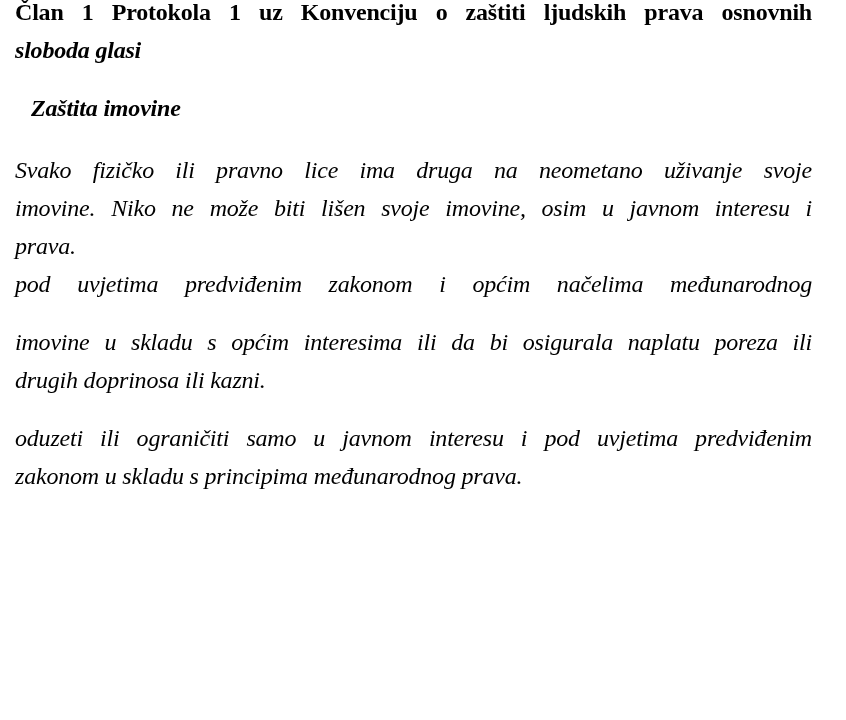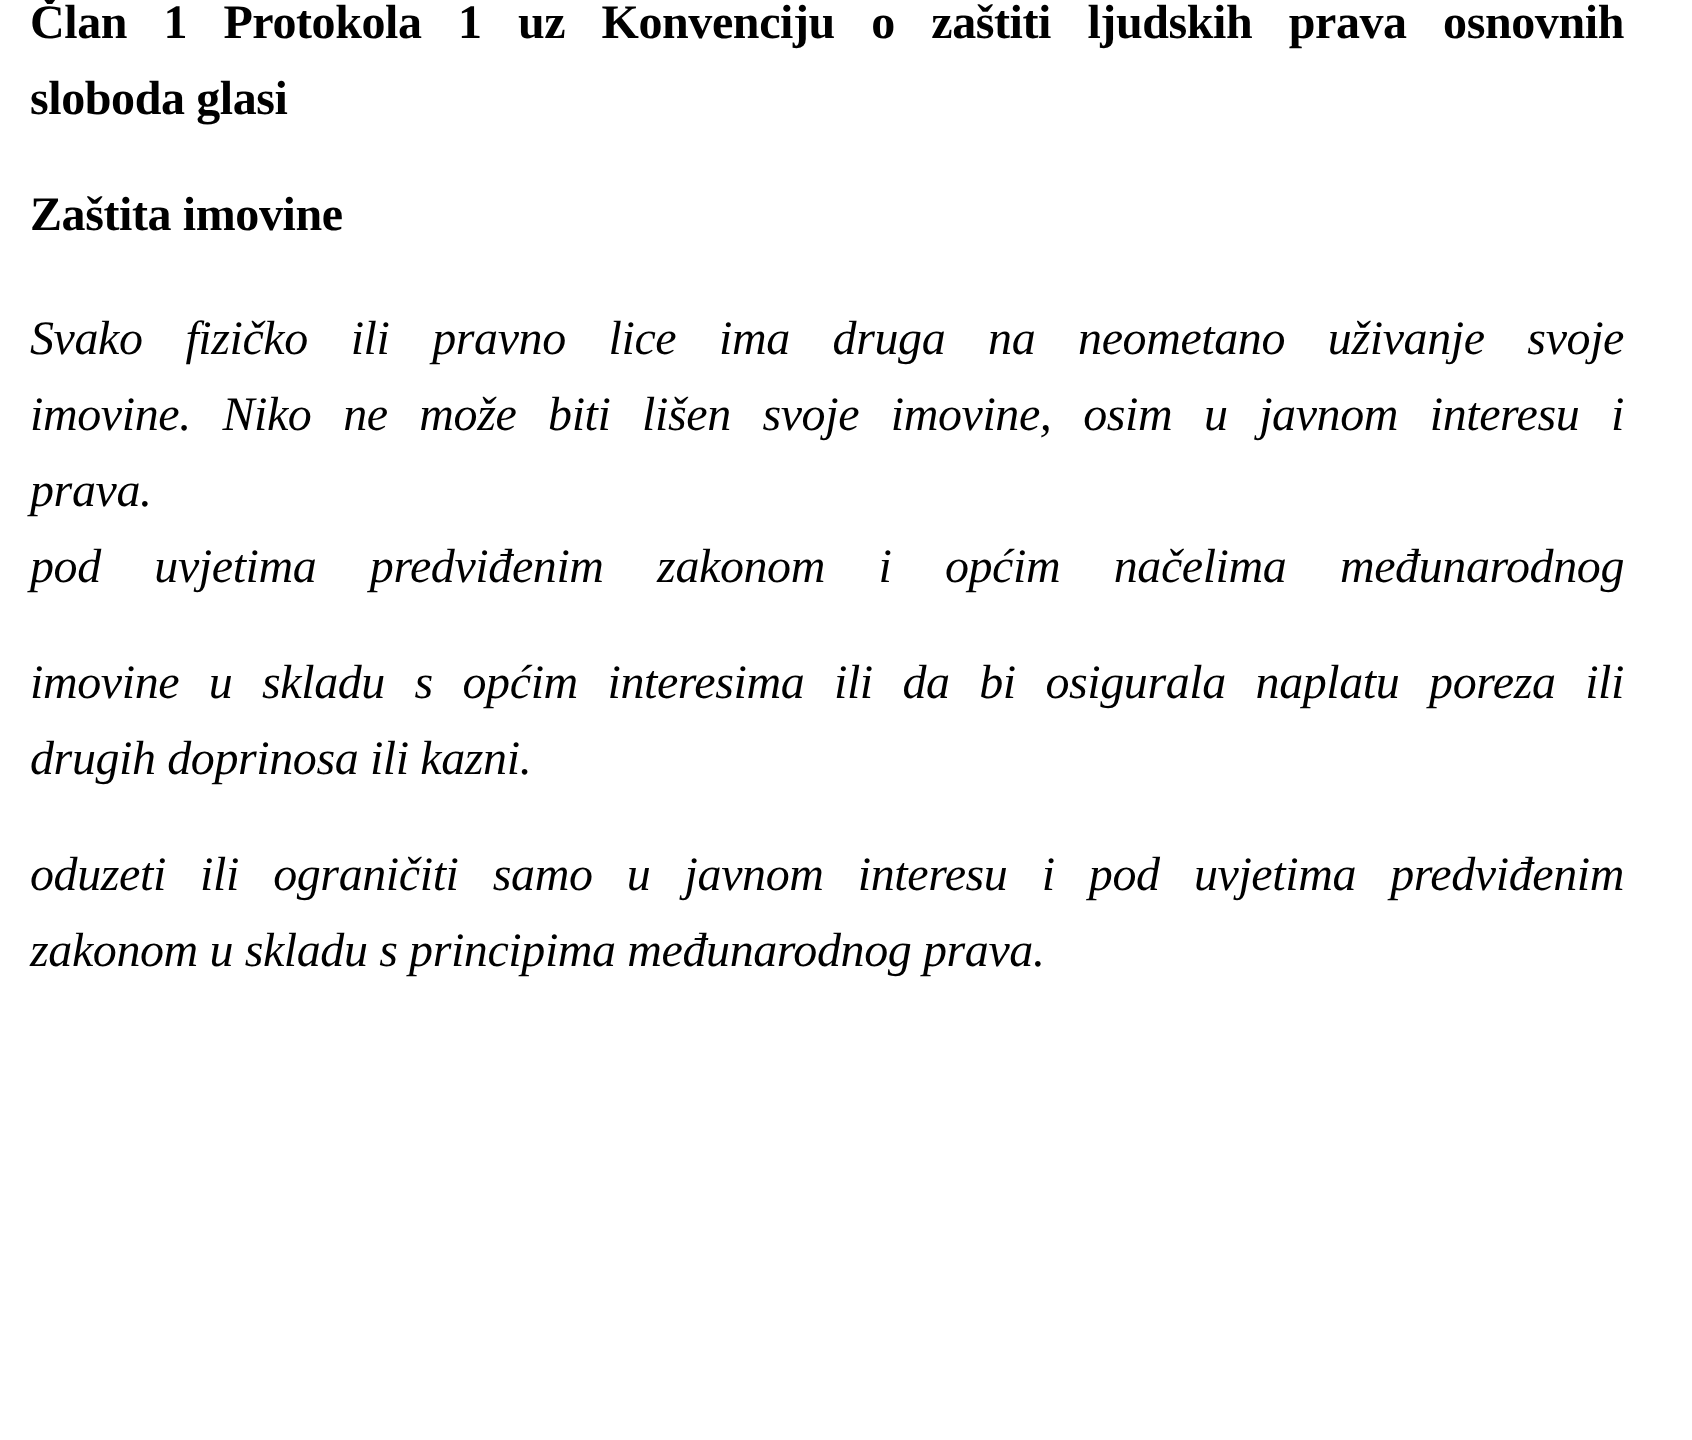--- a/index.html
+++ b/index.html
@@ -25,27 +25,28 @@
     letter-spacing: -0.2px;
   }
   .block {
     margin: 0 0 20px 0;
   }
   .block.bold   { font-weight: bold; }
   .block.italic { font-style: italic; }
   
   .block:first-child { margin-top: -7px; }
   
-  .block.gap-lg { margin-bottom: 24px; }
+  .block.gap-lg { margin-bottom: 24px; margin-left: 16px; }
   .line {
     text-align: justify;
     text-align-last: justify;
   }
   .line.last {
     text-align-last: left;
+    font-style: italic;
   }
 </style>
 </head>
 <body style="background: rgb(255, 255, 255);">
 
 <div class="doc" style="color: rgb(0, 0, 0);">
     <div class="block bold">
       <div class="line">Član 1 Protokola 1 uz Konvenciju o zaštiti ljudskih prava osnovnih</div>
       <div class="line last">sloboda glasi</div>
     </div>

